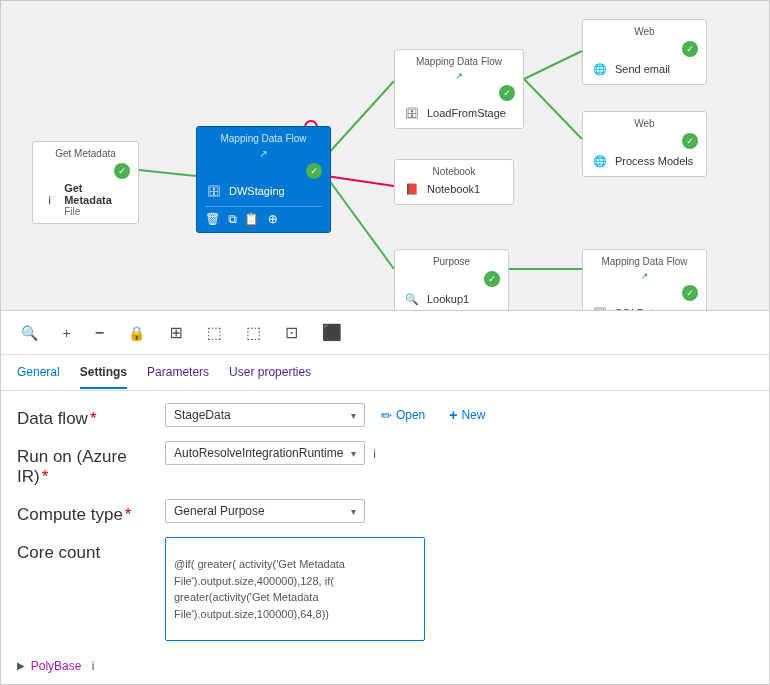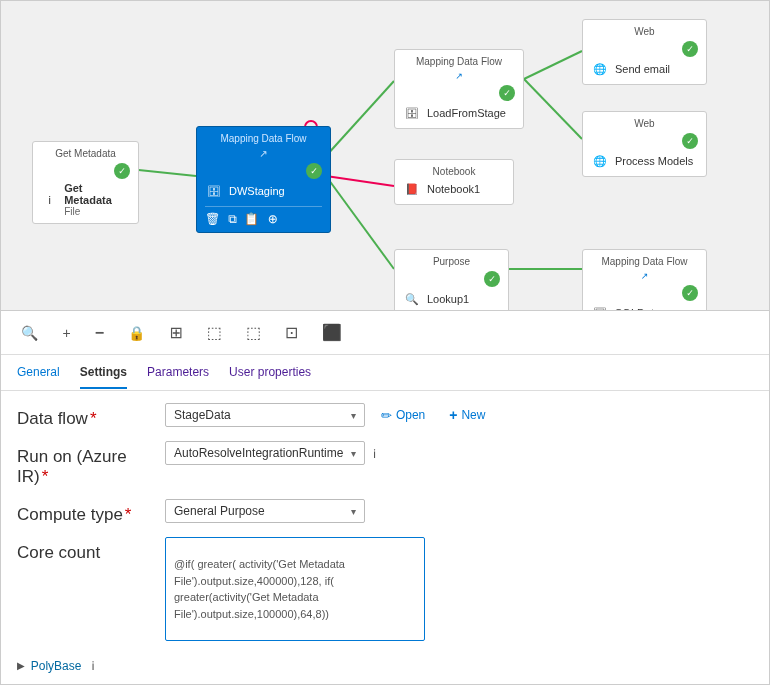--- a/index.html
+++ b/index.html
@@ -266,18 +266,18 @@
       </div>
       <div class="form-control">
         <div class="textarea-box" style="font-size:11px;color:#555;line-height:1.5">
           <span>@if( greater( activity('Get Metadata File').output.size,400000),128, if( greater(activity('Get Metadata File').output.size,100000),64,8))</span>
         </div>
       </div>
     </div>
 
     <div class="polybase-row">
       <span class="expand-arrow">▶</span>
-      <span style="font-size:12px;color:#0369a1">PolyBase</span>
+      <span style="font-size:12px;color:#a21caf">PolyBase</span>
       <span class="info-icon" style="margin-left:4px">ℹ</span>
     </div>
 
   </div>
 </div>
 
 </body></html>

